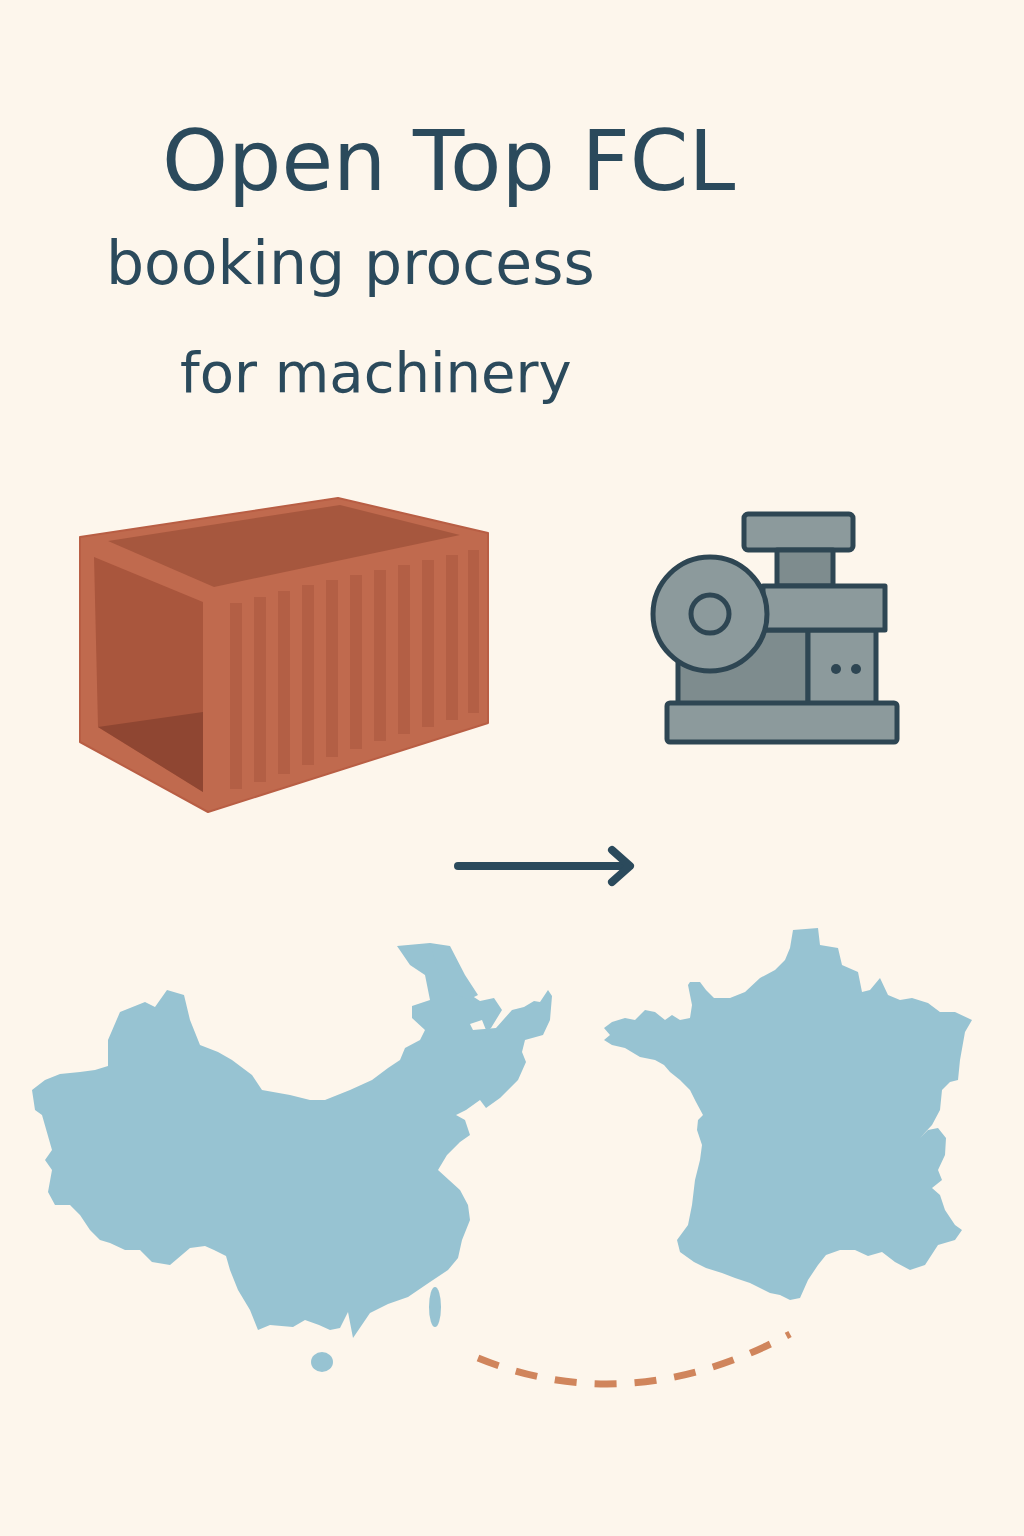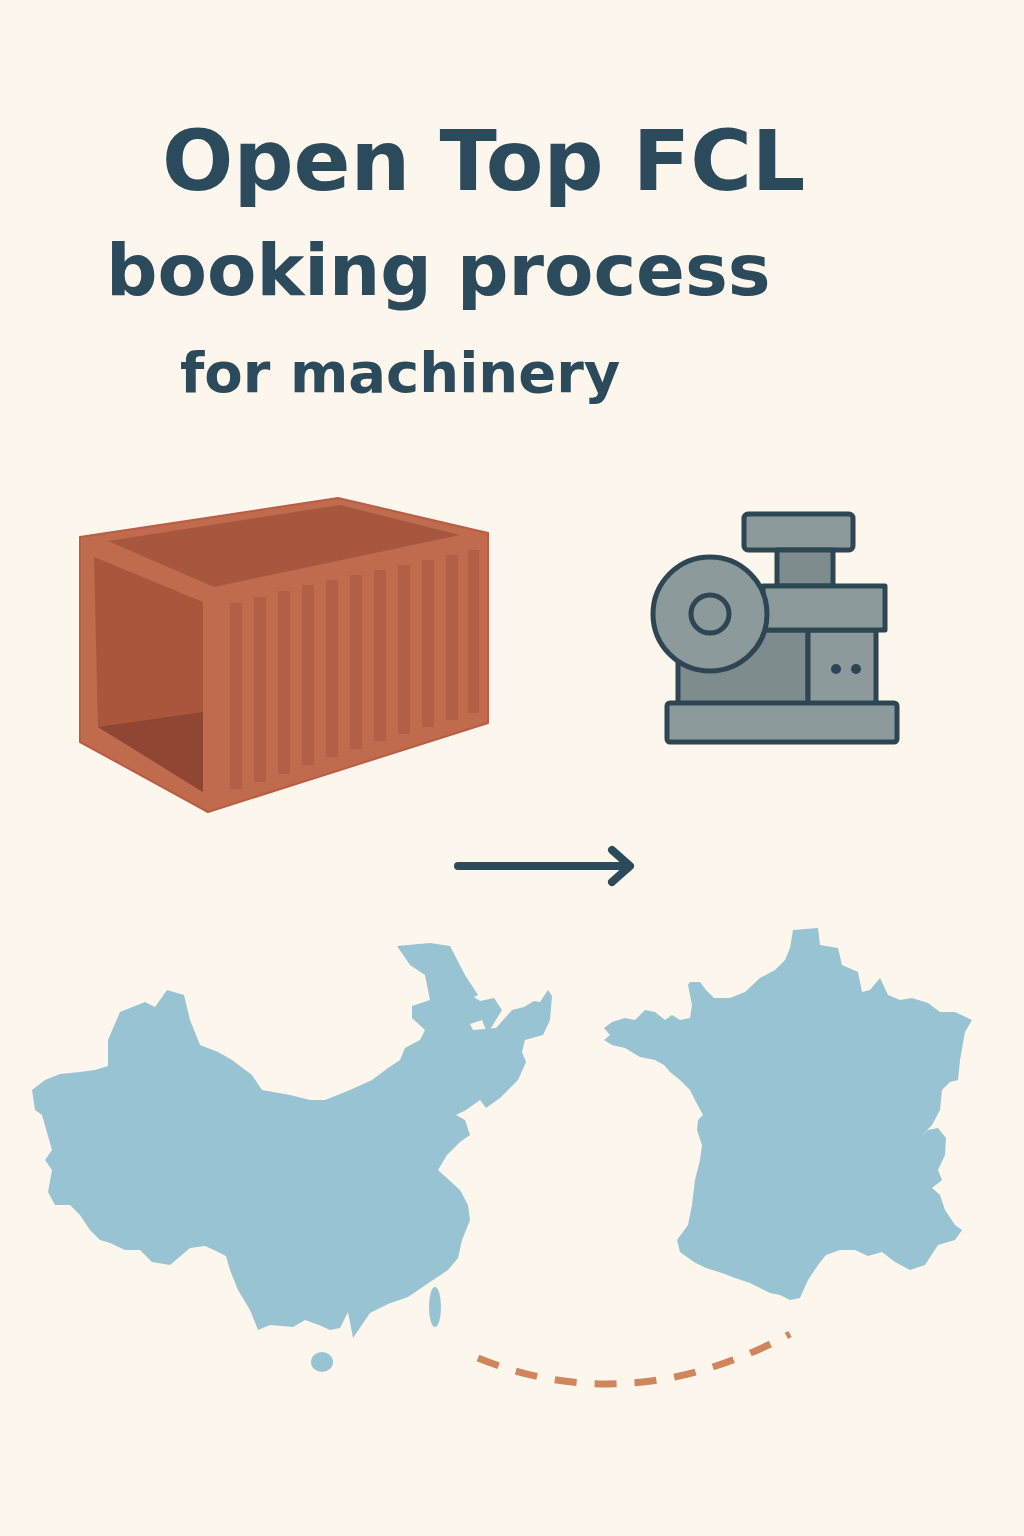--- a/index.html
+++ b/index.html
@@ -5,27 +5,27 @@
   html, body { margin: 0; padding: 0; }
   body {
     width: 1024px; height: 1536px;
     background: #fdf6ec;
     position: relative; overflow: hidden;
     font-family: "DejaVu Sans", sans-serif;
   }
   .title-line {
     position: absolute;
     color: #2b4a5c;
-    font-weight: bold;
+    font-weight: normal;
     white-space: nowrap;
     font-family: "DejaVu Sans", sans-serif;
     letter-spacing: 0px;
   }
   #t1 { left: 162px; top: 112px; font-size: 84px; }
-  #t2 { left: 106px; top: 228px; font-size: 72px; text-align: right; }
+  #t2 { left: 106px; top: 228px; font-size: 60px; text-align: right; }
   #t3 { left: 180px; top: 340px; font-size: 56px; }
   svg.layer { position: absolute; left: 0; top: 0; }
 </style>
 </head>
 <body>
 
 <div class="title-line" id="t1">Open Top FCL</div>
 <div class="title-line" id="t2">booking process</div>
 <div class="title-line" id="t3">for machinery</div>
 

